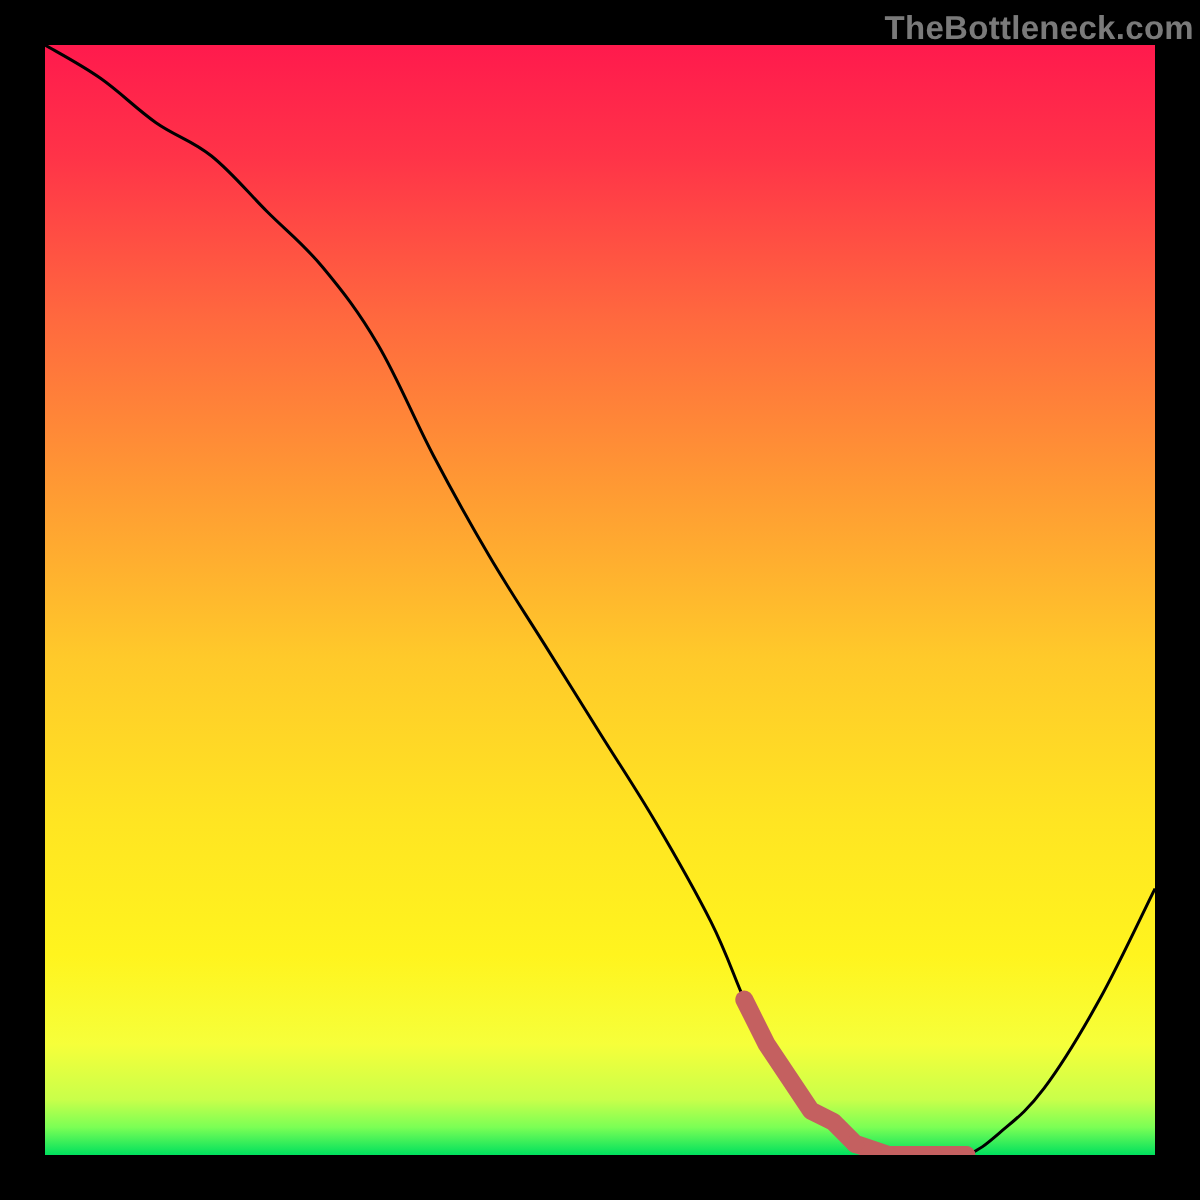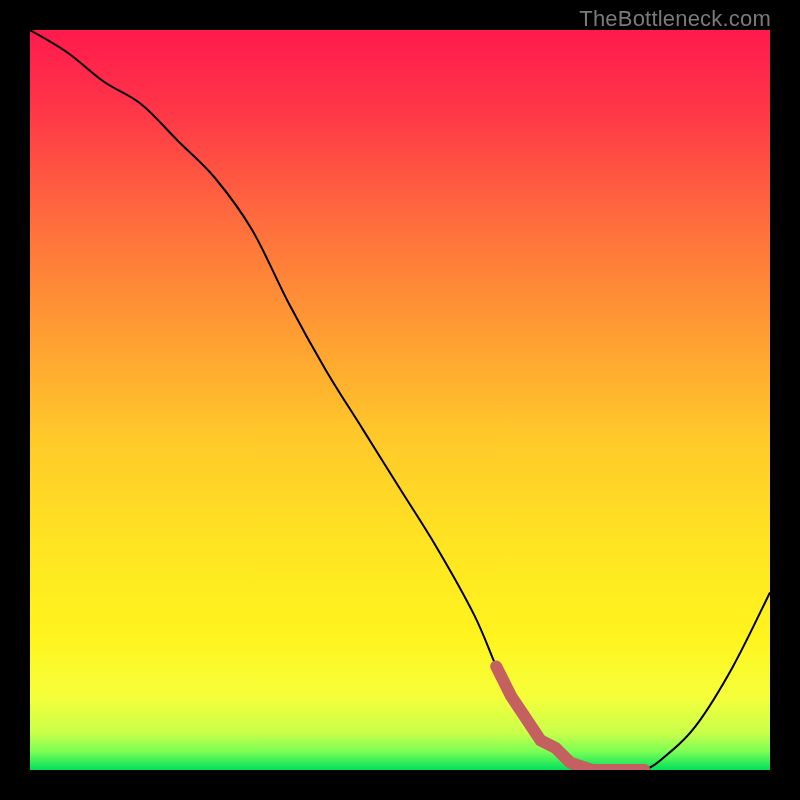--- a/index.html
+++ b/index.html
@@ -19,24 +19,24 @@
   .plot-area {
     position: absolute;
     left: 30px;
     top: 30px;
     width: 740px;
     height: 740px;
   }
   .watermark {
     position: absolute;
     top: 6px;
-    right: 29px;
+    right: 4px;
     font-family: Arial, Helvetica, sans-serif;
     font-size: 22px;
-    font-weight: normal;
+    font-weight: bold;
     color: #7a7a7a;
     letter-spacing: 0.2px;
   }
   svg {
     display: block;
   }
 </style>
 </head>
 <body>
 

